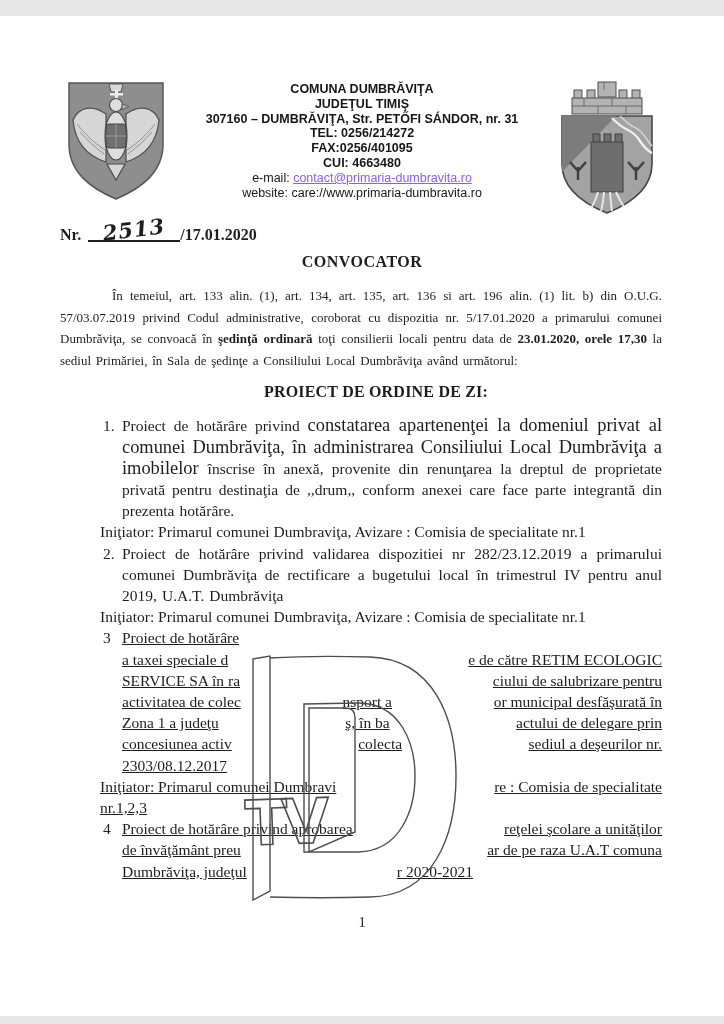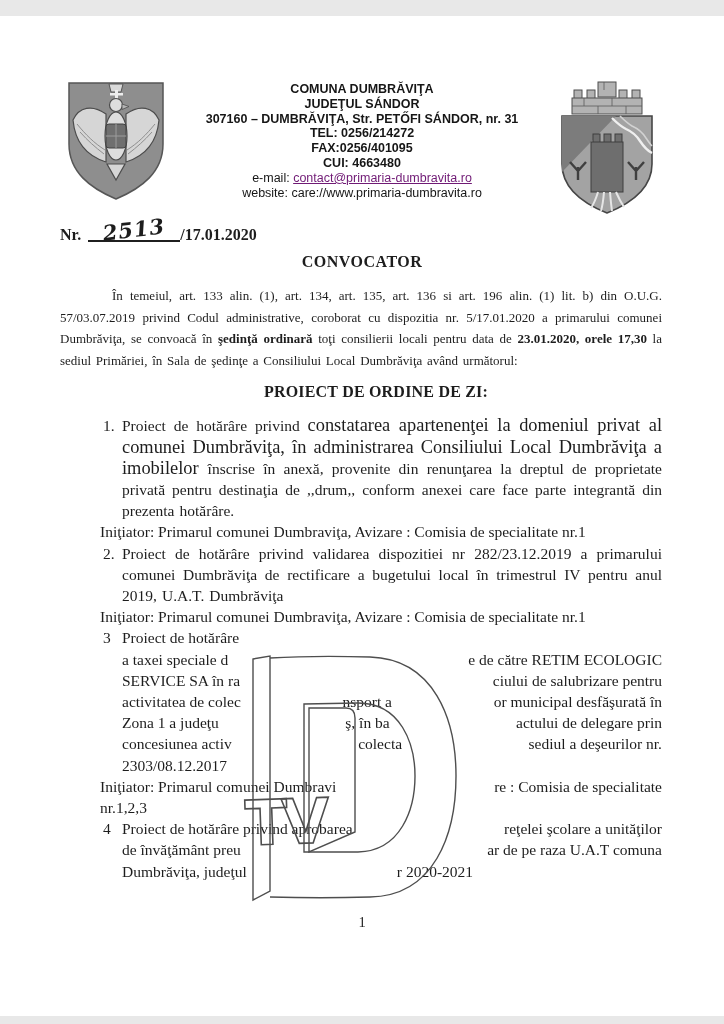--- a/index.html
+++ b/index.html
@@ -9,21 +9,21 @@
   }
   
   .letterhead{position:relative;padding-top:66px;min-height:120px;}
   .arms{position:absolute;top:64px;}
   .arms-left{left:62px;}
   .arms-right{left:554px;top:60px;}
   .org-block{width:420px;margin:0 auto;text-align:center;
     font-family:"Liberation Sans",sans-serif;font-size:12.5px;line-height:14.8px;color:#161616;}
   .org-lines{font-weight:bold;}
   .contact-line{font-weight:normal;}
-  .email{color:#701a75;text-decoration:underline;cursor:pointer;}
+  .email{color:#8b5cf6;text-decoration:underline;cursor:pointer;}
   
   .ref-line{margin:18px 0 0 60px;font-size:16px;font-weight:bold;}
   .hand-wrap{display:inline-block;width:92px;border-bottom:2px solid #1f1f1f;text-align:center;margin-left:7px;height:20px;vertical-align:baseline;}
   .handwritten{display:inline-block;font-family:"DejaVu Serif",serif;font-style:italic;font-weight:600;
     font-size:21px;transform:rotate(-7deg) translateY(-3px);letter-spacing:1px;}
   
   .doc-title{margin:9px 0 0;text-align:center;font-size:16px;font-weight:bold;letter-spacing:0.5px;}
   .agenda-title{margin:12px 0 0;text-align:center;font-size:16px;font-weight:bold;letter-spacing:0.2px;padding-left:28px;}
   
   .intro{margin:14px 62px 0 60px;text-align:justify;text-indent:52px;
@@ -31,21 +31,21 @@
   .intro .b{font-weight:bold;}
   
   .list{margin:14px 62px 0 60px;font-size:15.5px;line-height:21.2px;}
   .li{position:relative;padding-left:62px;}
   .num{position:absolute;left:43px;top:0;}
   .li-text.justify{text-align:justify;word-spacing:1.2px;}
   .big{font-size:18.4px;line-height:21.2px;}
   .b{font-weight:bold;}
   .initiator{margin-left:40px;}
   .frag-block{margin-left:40px;}
-  .frag-row{display:flex;justify-content:flex-start;}
+  .frag-row{display:flex;justify-content:flex-start;text-decoration:underline;}
   .frag-row.just{justify-content:space-between;}
   .gap-spacer{flex:0 0 auto;display:inline-block;}
   
   .page-number{position:absolute;left:0;right:0;top:898px;text-align:center;font-size:14.5px;}
   
   .watermark{position:absolute;left:243px;top:630px;pointer-events:none;z-index:5;}
 </style>
 </head>
 <body>
 
@@ -97,21 +97,21 @@
       </g>
       <g stroke="#3f3f3f" stroke-width="2.4" fill="none">
         <path d="M24,104 v-13 M24,95 l-8,-9 M24,95 l8,-9"></path>
         <path d="M82,104 v-13 M82,95 l-8,-9 M82,95 l8,-9"></path>
       </g>
     </svg>
 
     <div class="org-block">
       <div class="org-lines">
           <div>COMUNA DUMBRĂVIŢA</div>
-          <div>JUDEŢUL SÁNDOR</div>
+          <div>JUDEŢUL TIMIŞ</div>
           <div>307160 – DUMBRĂVIŢA, Str. PETŐFI SÁNDOR, nr. 31</div>
           <div>TEL: 0256/214272</div>
           <div>FAX:0256/401095</div>
           <div>CUI: 4663480</div>
         </div>
       <div class="contact-line"><span>e-mail: </span><a class="email">contact@primaria-dumbravita.ro</a></div>
       <div class="contact-line"><span>website: </span><span>care://www.primaria-dumbravita.ro</span></div>
     </div>
   </header>
 

